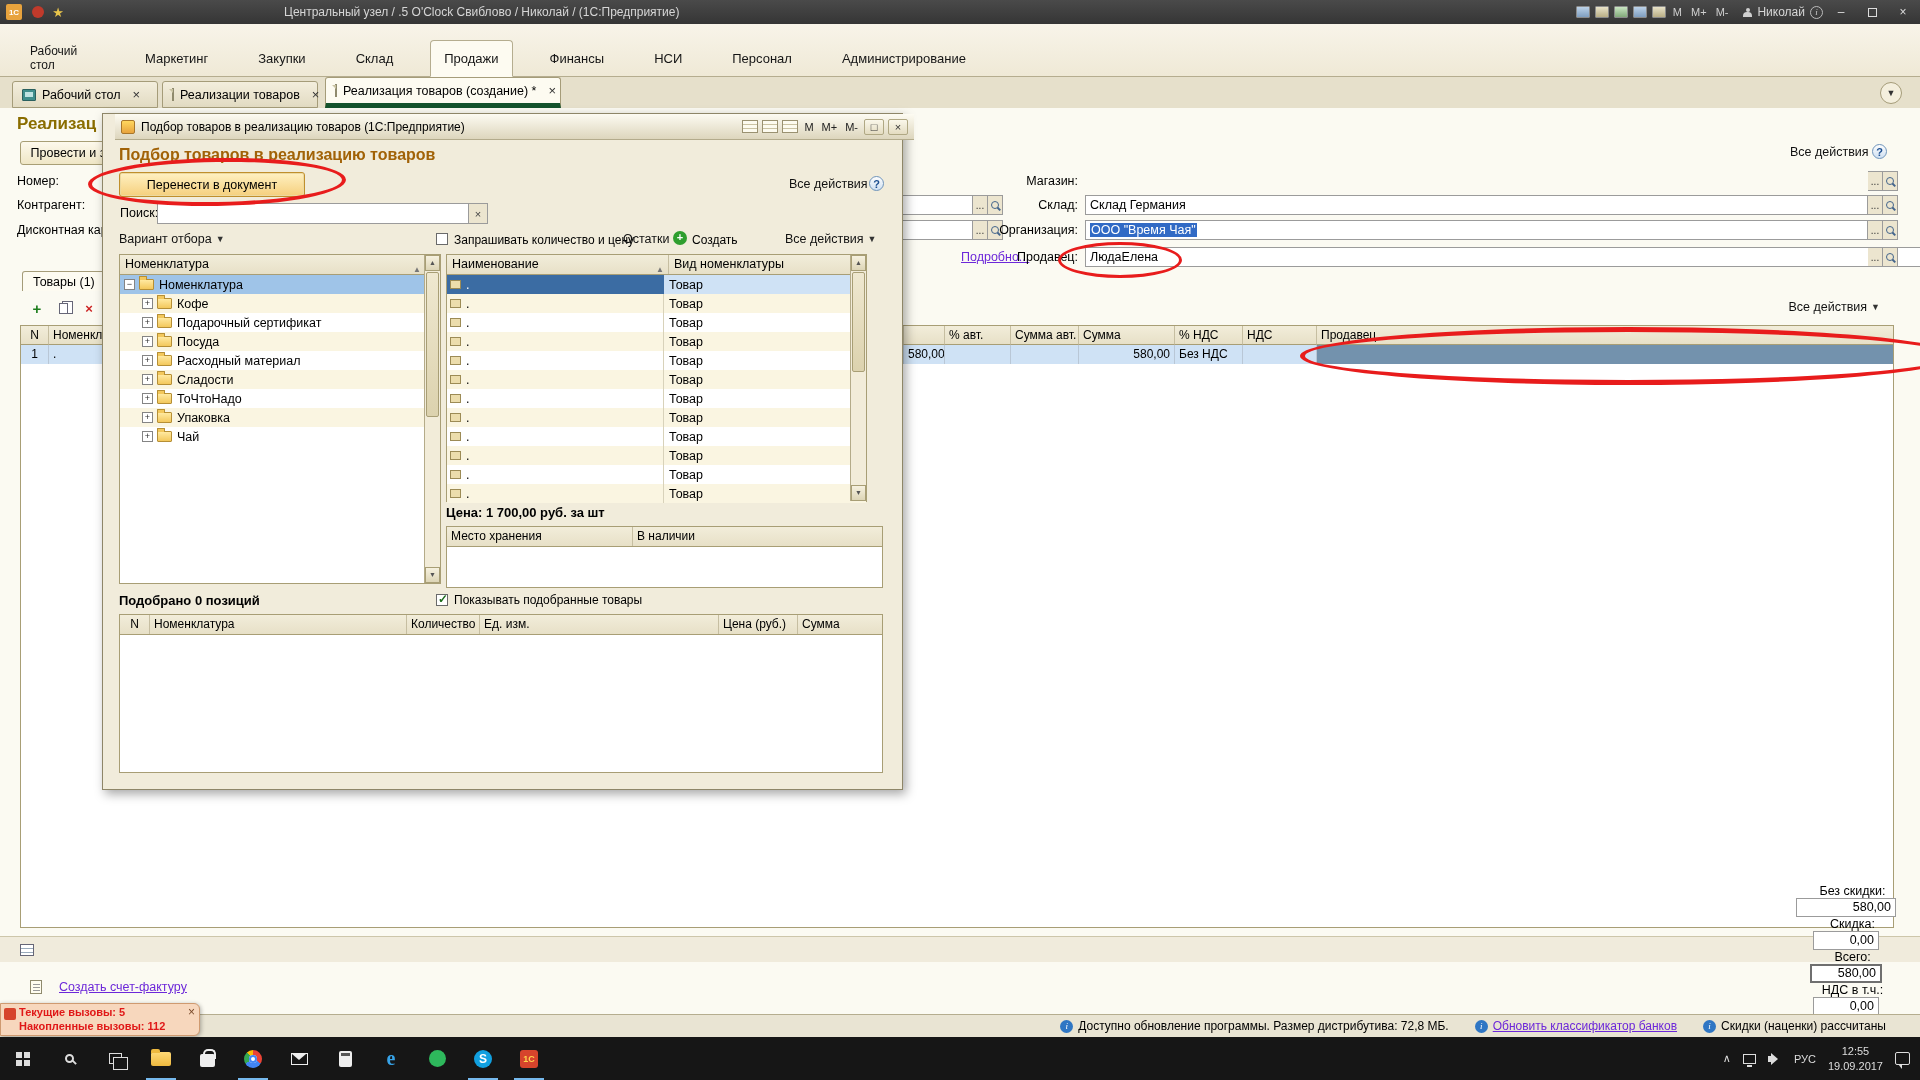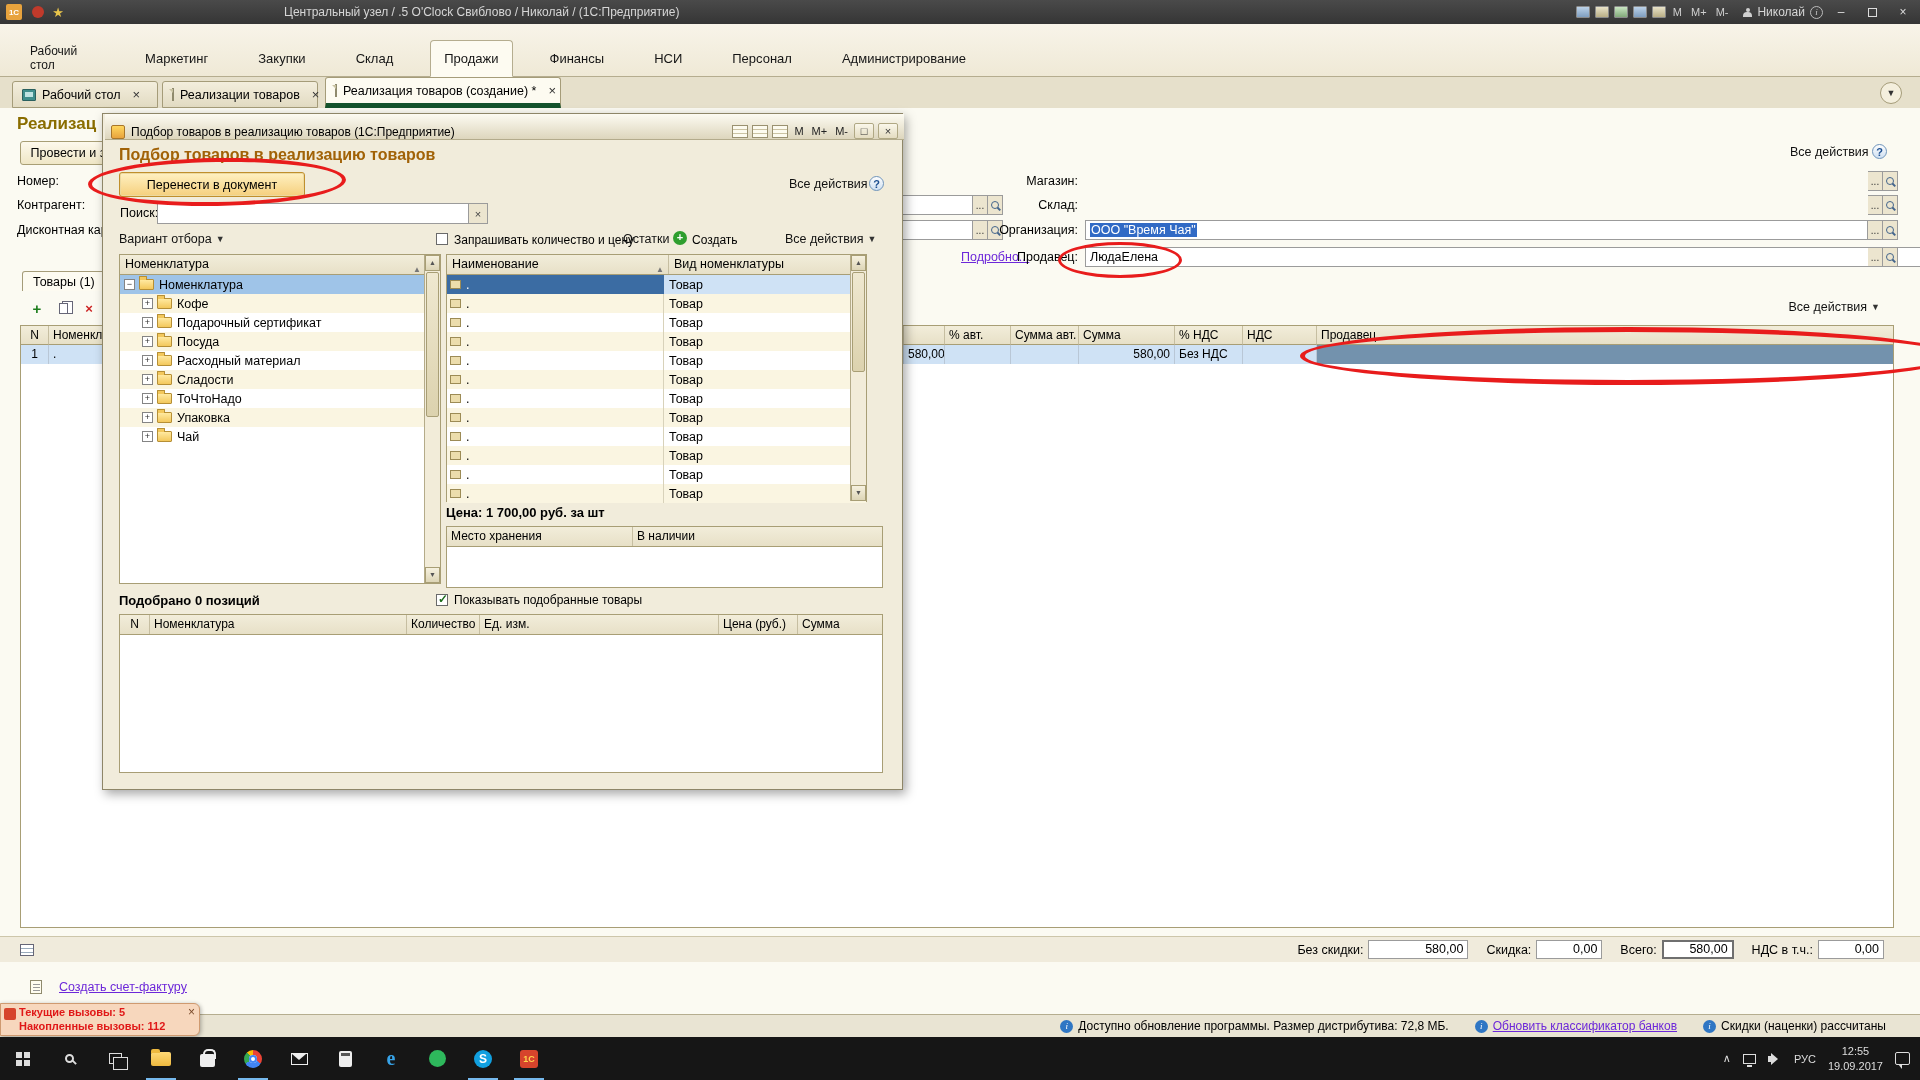--- a/index.html
+++ b/index.html
@@ -122,21 +122,21 @@
 .spk{position:relative;width:14px;height:12px;}
 .spk::before{content:"";position:absolute;left:0;top:3px;width:4px;height:6px;background:#ddd;}
 .spk::after{content:"";position:absolute;left:3px;top:0;border-top:6px solid transparent;border-bottom:6px solid transparent;border-left:7px solid #ddd;}
 .lang{font-size:11px;}
 .clock{font-size:11px;text-align:center;line-height:1.3;}
 .notif-ico{width:15px;height:13px;border:1.5px solid #ddd;border-radius:2px;position:relative;}
 .notif-ico::after{content:"";position:absolute;left:2px;bottom:-5px;border-left:4px solid transparent;border-right:0 solid transparent;border-top:5px solid #ddd;}
 
 
 #dialog{position:absolute;left:102px;top:113px;width:801px;height:677px;background:#f1ecdb;border:1px solid #8e8668;box-shadow:3px 4px 10px rgba(0,0,0,.35);z-index:50;}
-#dlg-titlebar{position:absolute;left:2px;top:0;width:100%;height:26px;background:linear-gradient(#fdfbf2,#ddd6bd);border-bottom:1px solid #b3ab8c;display:flex;align-items:flex-end;padding:0 6px;font-size:12px;}
+#dlg-titlebar{position:absolute;left:12px;top:0;width:100%;height:26px;background:linear-gradient(#fdfbf2,#ddd6bd);border-bottom:1px solid #b3ab8c;display:flex;align-items:center;padding:0 6px;font-size:12px;}
 .dlg-app-ico{width:14px;height:14px;background:linear-gradient(#ffd75e,#e8a33d);border:1px solid #a8762a;border-radius:2px;margin-right:6px;}
 #dlg-titlebar .t{white-space:nowrap;overflow:hidden;}
 .dlg-btns{margin-left:auto;display:flex;align-items:center;gap:4px;}
 .dlg-mini{width:16px;height:13px;border:1px solid #9a9170;background:repeating-linear-gradient(#fdfbef 0 3px,#cbc3a3 3px 4px);}
 .dlg-m{font-size:11px;color:#222;padding:0 2px;}
 .dlg-wb{width:20px;height:16px;display:inline-flex;align-items:center;justify-content:center;font-size:11px;border:1px solid #b0a884;background:linear-gradient(#faf7ea,#e4dcc1);border-radius:2px;color:#333;}
 .dlg-caption{position:absolute;left:16px;top:32px;font-size:16px;font-weight:bold;color:#a16207;}
 .btn-default{position:absolute;left:16px;top:58px;width:186px;height:25px;display:flex;align-items:center;justify-content:center;background:linear-gradient(#fff1c2,#f5cf7d);border:1px solid #c08f2c;border-radius:3px;font-size:12.5px;box-shadow:0 0 0 1px #ecd9a0 inset;}
 .d-search-lab{position:absolute;left:17px;top:92px;font-size:12.5px;}
 .d-search{position:absolute;left:54px;top:89px;width:312px;height:21px;background:#fff;border:1px solid #9b9b9b;font-size:12.5px;padding:0 4px;font-family:"Liberation Sans",sans-serif;}
@@ -274,20 +274,21 @@
 
   <span class="lab" style="left:992px;top:66px;width:86px;text-align:right;">Магазин:</span>
   <div class="fbtns" style="left:1868px;top:63px;">
     <span class="fbtn">...</span>
     <span class="fbtn">
         <span class="mag"></span>
       </span>
   </div>
 
   <span class="lab" style="left:992px;top:90px;width:86px;text-align:right;">Склад:</span>
+  <div class="fld" style="left:1085px;top:87px;width:783px;"><span>Склад Германия</span></div>
   <div class="fbtns" style="left:1868px;top:87px;">
     <span class="fbtn">...</span>
     <span class="fbtn">
         <span class="mag"></span>
       </span>
   </div>
 
   <span class="lab" style="left:992px;top:115px;width:86px;text-align:right;">Организация:</span>
   <div class="fld" style="left:1085px;top:112px;width:783px;"><span class="sel-text">ООО "Время Чая"</span></div>
   <div class="fbtns" style="left:1868px;top:112px;">
@@ -343,21 +344,21 @@
     <div class="mtc" style="left:924px;width:66px;"></div>
     <div class="mtc" style="left:990px;width:68px;"></div>
     <div class="mtc num" style="left:1058px;width:96px;">580,00</div>
     <div class="mtc" style="left:1154px;width:68px;">Без НДС</div>
     <div class="mtc" style="left:1222px;width:74px;"></div>
     <div class="mtc cell-sel" style="left:1296px;width:576px;border-right:none;"></div>
   </div>
 
   <div id="totalsbar">
     <span class="grid-ico"></span>
-    <div style="margin-left:auto;display:flex;align-items:center;padding-right:36px;">
+    <div style="margin-left:auto;display:flex;align-items:center;padding-right:24px;flex-direction:column;">
       <span class="tot-lab">Без скидки:</span>
       <span class="tot-fld" style="width:100px;">580,00</span>
       <span class="tot-lab">Скидка:</span>
       <span class="tot-fld" style="width:66px;">0,00</span>
       <span class="tot-lab">Всего:</span>
       <span class="tot-fld strong" style="width:72px;">580,00</span>
       <span class="tot-lab">НДС в т.ч.:</span>
       <span class="tot-fld" style="width:66px;">0,00</span>
     </div>
   </div>

